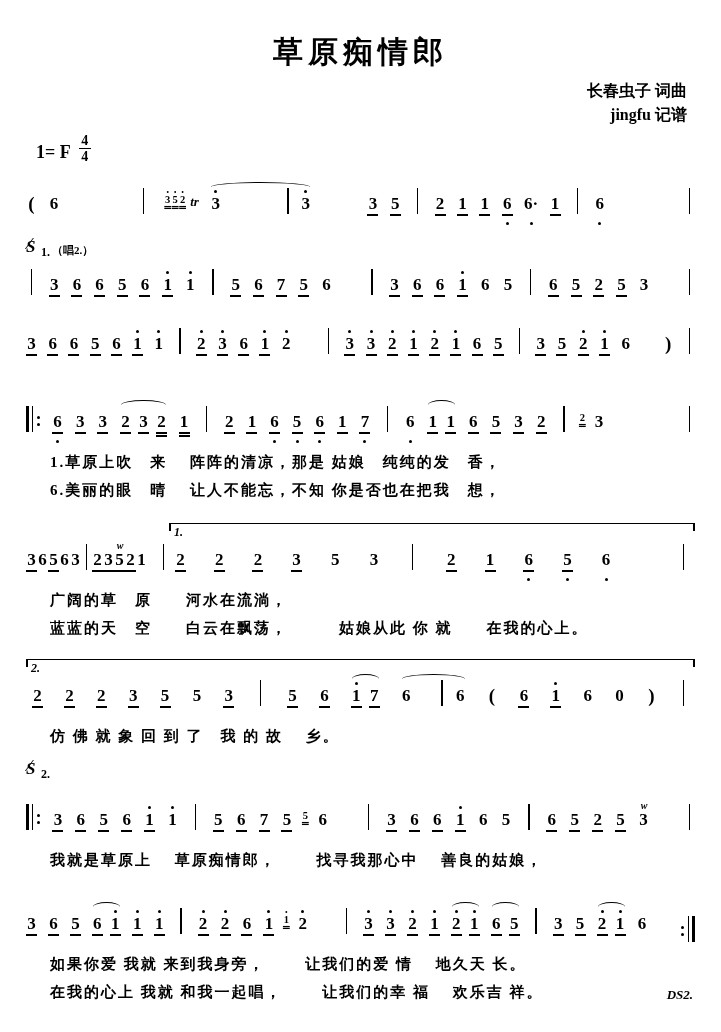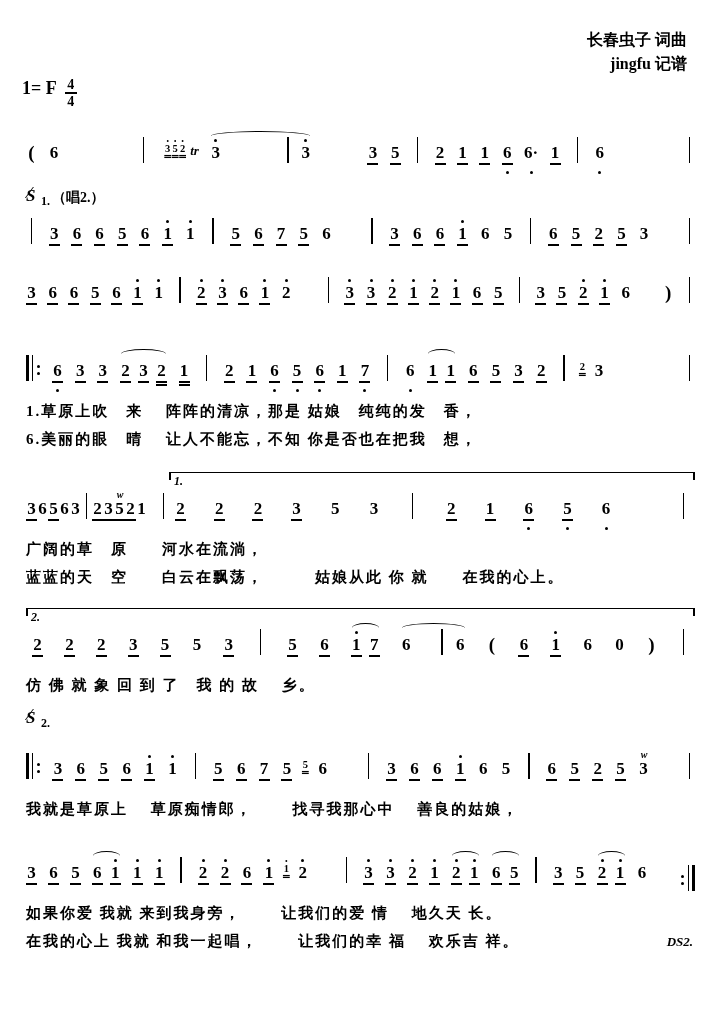--- a/index.html
+++ b/index.html
@@ -1,31 +1,31 @@
 <!DOCTYPE html>
 <html><head>
 <meta charset="utf-8">
 <style>
   html,body{margin:0;padding:0;background:#fff;}
   .page{position:relative;width:721px;min-height:1032px;background:#fff;box-sizing:border-box;
         padding:24px 0 6px 0;display:flex;flex-direction:column;
         font-family:"Liberation Serif","DejaVu Serif",serif;color:#000;}
   .title{text-align:center;font-size:30px;font-weight:bold;letter-spacing:5px;margin:8px 0 2px;}
   .credits{text-align:right;margin:4px 34px 0 0;font-size:16px;font-weight:bold;line-height:24px;}
-  .keyrow{margin:2px 0 0 22px;height:34px;display:flex;align-items:flex-start;gap:8px;
+  .keyrow{margin:2px 0 0 36px;height:34px;display:flex;align-items:flex-end;gap:8px;
           font-size:18px;font-weight:bold;}
   .meter{display:inline-flex;flex-direction:column;align-items:center;font-size:14px;line-height:13px;}
   .meter .mbar{width:12px;height:1.5px;background:#000;margin:1px 0;}
   #score{flex:0 0 auto;}
   .sysblock{margin:0 26px;}
   .prerow{height:22px;margin:8px 0 0 0;font-size:13px;font-weight:bold;display:flex;align-items:flex-end;gap:2px;}
   .segno{position:relative;display:inline-block;font:bold italic 17px "Liberation Serif",serif;width:13px;}
   .segno::after{content:"\2215";position:absolute;left:2px;top:-3px;font-style:normal;font-size:17px;}
   .segsub{font-size:12px;position:relative;top:3px;}
-  .segextra{font-size:14px;position:relative;top:1px;}
+  .segextra{font-size:11px;position:relative;top:1px;}
   .system{display:flex;justify-content:space-between;align-items:flex-end;margin-top:6px;}
   
   .cell{display:inline-flex;flex-direction:column;align-items:center;min-width:11px;}
   .above{height:12px;display:flex;flex-direction:column;align-items:center;justify-content:flex-end;}
   .odot{width:3px;height:3px;border-radius:50%;background:#000;margin:1px 0;}
   .mord{font:bold italic 10px "Liberation Serif",serif;line-height:9px;letter-spacing:-1px;}
   .num{height:20px;line-height:20px;font-size:17px;font-weight:bold;}
   .uls{height:6px;display:flex;flex-direction:column;justify-content:flex-start;gap:1.5px;align-self:stretch;}
   .ul{height:1.5px;background:#000;}
   .below{height:7px;display:flex;flex-direction:column;align-items:center;justify-content:flex-start;}
@@ -41,37 +41,38 @@
   .arc{position:absolute;top:0;left:1px;right:1px;height:9px;border-top:1.8px solid #000;
        border-radius:50% 50% 0 0;}
   .volta{position:relative;display:inline-flex;align-items:flex-end;column-gap:7px;
          padding:14px 6px 0 6px;border-top:1.6px solid #000;flex:1 1 auto;justify-content:space-between;}
   .volta::before,.volta::after{content:"";position:absolute;top:0;width:1.6px;height:7px;background:#000;}
   .volta::before{left:0;}.volta::after{right:0;}
   .vlabel{position:absolute;top:1px;left:5px;font:bold italic 12px "Liberation Serif",serif;}
   .grace{display:inline-flex;align-items:flex-end;transform:scale(.62);transform-origin:70% 100%;
          margin:0 -5px 13px -5px;column-gap:1px;}
   .tr{font:bold italic 13px "Liberation Serif",serif;position:relative;top:-17px;margin:0 0 0 -2px;}
-  .lyric{display:flex;align-items:center;margin:7px 0 0 0;font-size:15px;font-weight:bold;
+  .lyric{display:flex;align-items:flex-end;margin:7px 0 0 24px;font-size:15px;font-weight:bold;
          letter-spacing:2px;white-space:pre-wrap;line-height:21px;}
   .dsr{margin-left:auto;font:bold italic 13px "Liberation Serif",serif;letter-spacing:0;padding-right:2px;}
   
   .sysblock.b1{margin-top:0px;}
   .sysblock.b2{margin-top:2px;}
   .sysblock.b3{margin-top:14px;}
   .sysblock.b4{margin-top:20px;}
   .sysblock.b5{margin-top:22px;}
   .sysblock.b6{margin-top:20px;}
   .sysblock.b7{margin-top:10px;}
   .sysblock.b8{margin-top:18px;}
 </style>
 </head>
 <body>
 
 <div class="page">
+  <div class="title">草原痴情郎</div>
   <div class="credits">
     <div>长春虫子 词曲</div>
     <div>jingfu 记谱</div>
   </div>
   <div class="keyrow">
     <span>1= F</span>
     <span class="meter">
       <span>4</span>
       <span class="mbar"></span>
       <span>4</span>

